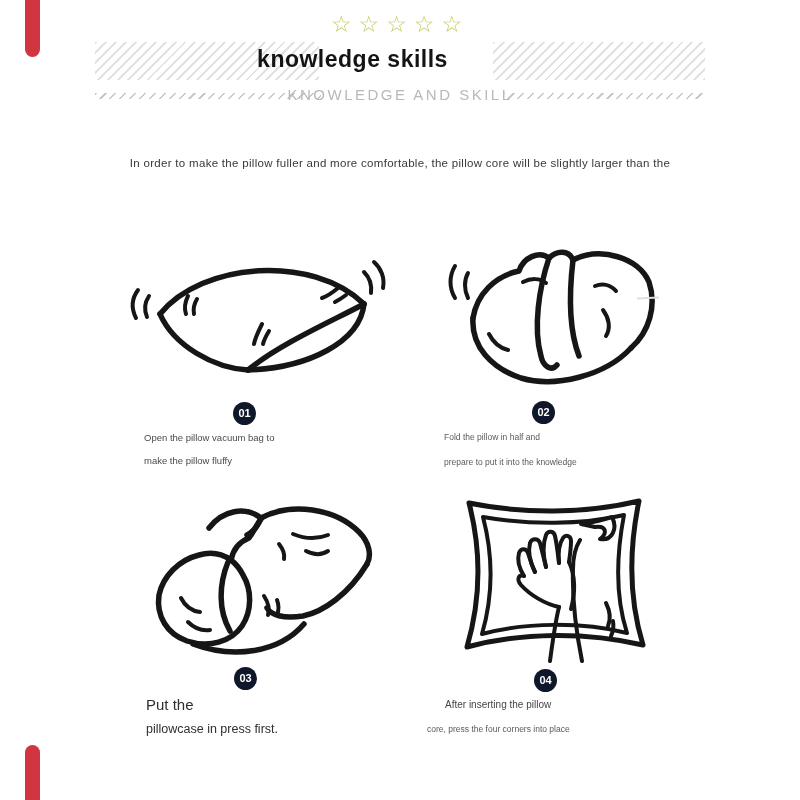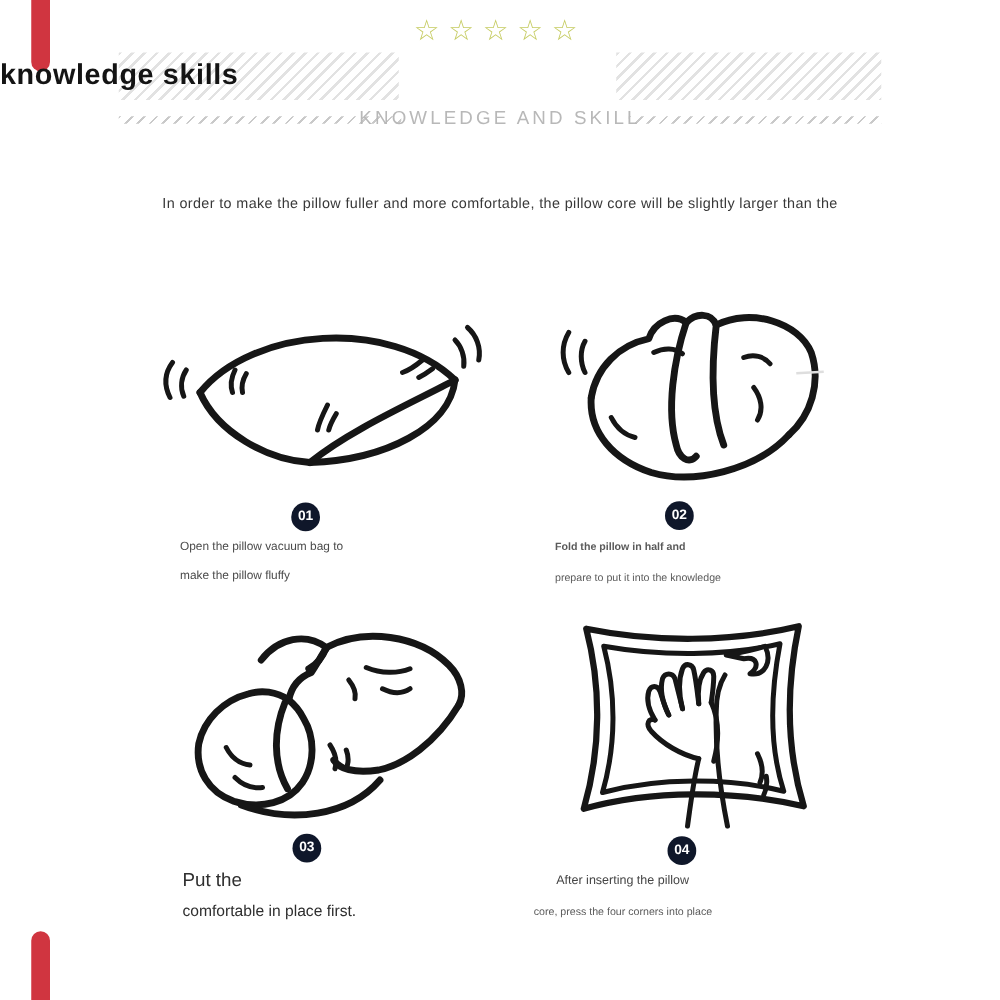--- a/index.html
+++ b/index.html
@@ -12,21 +12,21 @@
   .red-bar.top{top:0;height:57px;border-radius:0 0 8px 8px;}
   .red-bar.bottom{top:745px;height:55px;border-radius:8px 8px 0 0;}
 
   
   .stars{top:12px;left:0;width:800px;text-align:center;font-size:23px;letter-spacing:7px;
          color:#c6cc63;line-height:24px;}
   .hatch{top:42px;height:38px;
          background:repeating-linear-gradient(135deg,#e2e2e2 0 2px,#ffffff 2px 7px);}
   .hatch.left{left:95px;width:224px;}
   .hatch.right{left:493px;width:212px;}
-  .title{top:46px;left:0;width:705px;font-size:23px;font-weight:bold;
+  .title{top:46px;left:0;width:705px;text-align:center;font-size:23px;font-weight:bold;
          color:#141414;letter-spacing:0.5px;}
   .squiggle{top:93px;height:6px;
          background:repeating-linear-gradient(135deg,#c9c9c9 0 1.5px,#ffffff 1.5px 7px);}
   .squiggle.left{left:95px;width:226px;}
   .squiggle.right{left:503px;width:202px;}
   .subtitle{top:86px;left:0;width:800px;text-align:center;font-size:15px;color:#b8b8b8;
             letter-spacing:2.5px;}
 
   
   .intro-line{left:0;width:800px;text-align:center;font-size:11.5px;color:#383838;
@@ -39,21 +39,21 @@
          font-size:11px;font-weight:bold;text-align:center;line-height:23px;}
   .badge.b1{left:233px;top:402px;}
   .badge.b2{left:532px;top:401px;}
   .badge.b3{left:234px;top:667px;}
   .badge.b4{left:534px;top:669px;}
 
   
   .cap{width:200px;text-align:left;color:#4a4a4a;}
   .cap1a{left:144px;top:432px;font-size:9.5px;}
   .cap1b{left:144px;top:455px;font-size:9.5px;}
-  .cap2a{left:444px;top:432px;font-size:8.5px;color:#5a5a5a;font-weight:bold;}
+  .cap2a{left:444px;top:432px;font-size:8.5px;color:#5a5a5a;}
   .cap2b{left:444px;top:457px;font-size:8.5px;color:#5a5a5a;}
   .cap3a{left:146px;top:696px;font-size:15px;color:#2f2f2f;}
   .cap3b{left:146px;top:722px;font-size:12.5px;color:#2f2f2f;}
   .cap4a{left:445px;top:699px;font-size:10px;color:#454545;}
   .cap4b{left:427px;top:724px;font-size:8.5px;color:#5a5a5a;}
 
   svg{display:block;}
   svg path{fill:none;stroke:#161616;stroke-width:5.5;stroke-linecap:round;stroke-linejoin:round;}
   svg path.thin{stroke-width:4;}
   .faint-dash{left:637px;top:297px;width:22px;height:2px;background:#dedede;transform:rotate(-3deg);}
@@ -147,17 +147,17 @@
   <div class="abs badge b1">01</div>
   <div class="abs badge b2">02</div>
   <div class="abs badge b3">03</div>
   <div class="abs badge b4">04</div>
 
   <div class="abs cap cap1a">Open the pillow vacuum bag to</div>
   <div class="abs cap cap1b">make the pillow fluffy</div>
   <div class="abs cap cap2a">Fold the pillow in half and</div>
   <div class="abs cap cap2b">prepare to put it into the knowledge</div>
   <div class="abs cap cap3a">Put the</div>
-  <div class="abs cap cap3b">comfortable in place first.</div>
+  <div class="abs cap cap3b">pillowcase in press first.</div>
   <div class="abs cap cap4a">After inserting the pillow</div>
   <div class="abs cap cap4b">core, press the four corners into place</div>
 
 </div>
 
 </body></html>

